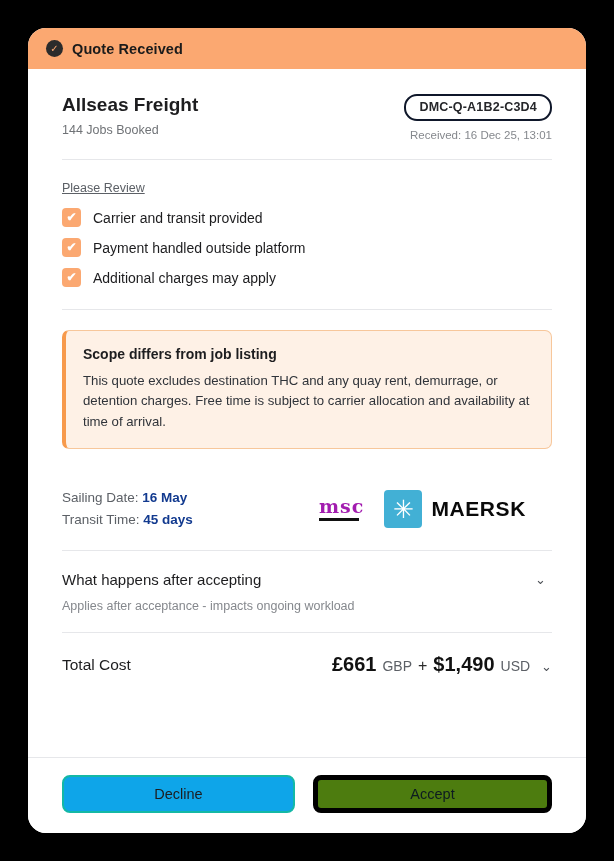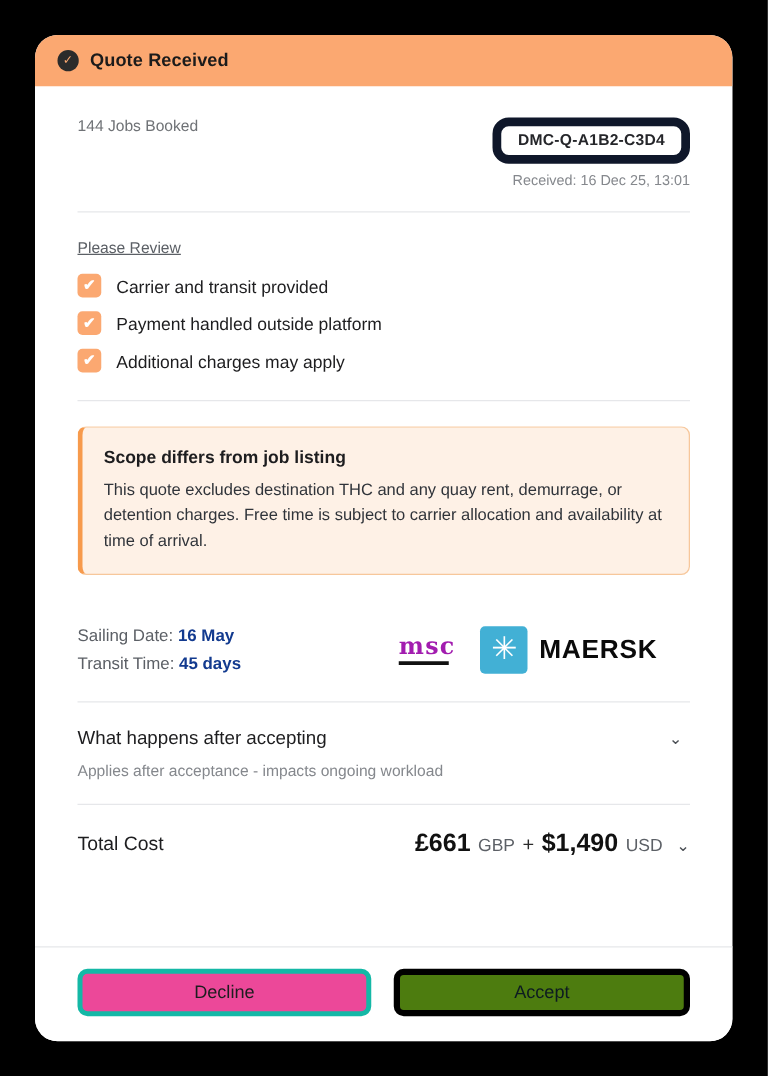--- a/index.html
+++ b/index.html
@@ -92,21 +92,21 @@
   }
   .jobs-booked {
     font-size: 12.5px;
     color: #6f7276;
   }
   .ref-block {
     text-align: right;
   }
   .ref-pill {
     display: inline-block;
-    border: 7px solid #0f172a;
+    border: 2px solid #0f172a;
     border-radius: 13px;
     padding: 4px 13px 5px 13px;
     font-size: 12.5px;
     font-weight: bold;
     color: #25262a;
     letter-spacing: 0.2px;
   }
   .received {
     margin-top: 8px;
     font-size: 11.5px;
@@ -329,22 +329,22 @@
     height: 38px;
     border-radius: 8px;
     font-size: 14.5px;
     display: flex;
     align-items: center;
     justify-content: center;
     cursor: pointer;
     box-sizing: border-box;
   }
   .btn-decline {
-    border: 4px solid #14b8a6;
-    background: #ec4899;
+    border: 2px solid #14b8a6;
+    background: #0ea5e9;
     color: #1d1d1f;
   }
   .btn-accept {
     background: #4d7c0f;
     color: #0d1b21;
     border: 5px solid #000000;
   }
 </style>
 </head>
 <body>
@@ -354,20 +354,21 @@
 
     <div class="banner">
       <div class="banner-icon">✓</div>
       <div class="banner-title">Quote Received</div>
     </div>
 
     <div class="body">
 
       <div class="pad title-row">
         <div>
+          <div class="company-name">Allseas Freight</div>
           <div class="jobs-booked">144 Jobs Booked</div>
         </div>
         <div class="ref-block">
           <div class="ref-pill">DMC-Q-A1B2-C3D4</div>
           <div class="received">Received: 16 Dec 25, 13:01</div>
         </div>
       </div>
 
       <div class="hr"></div>
 

